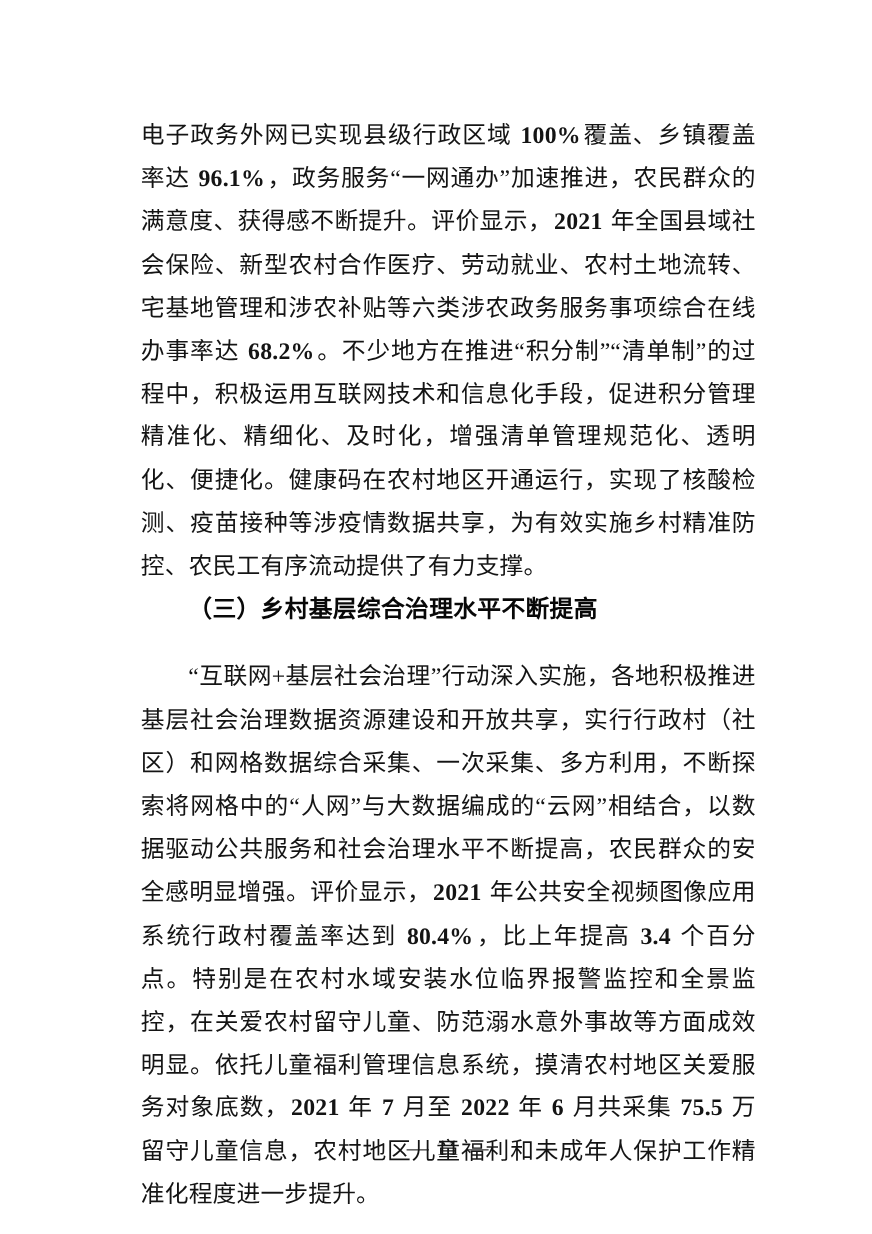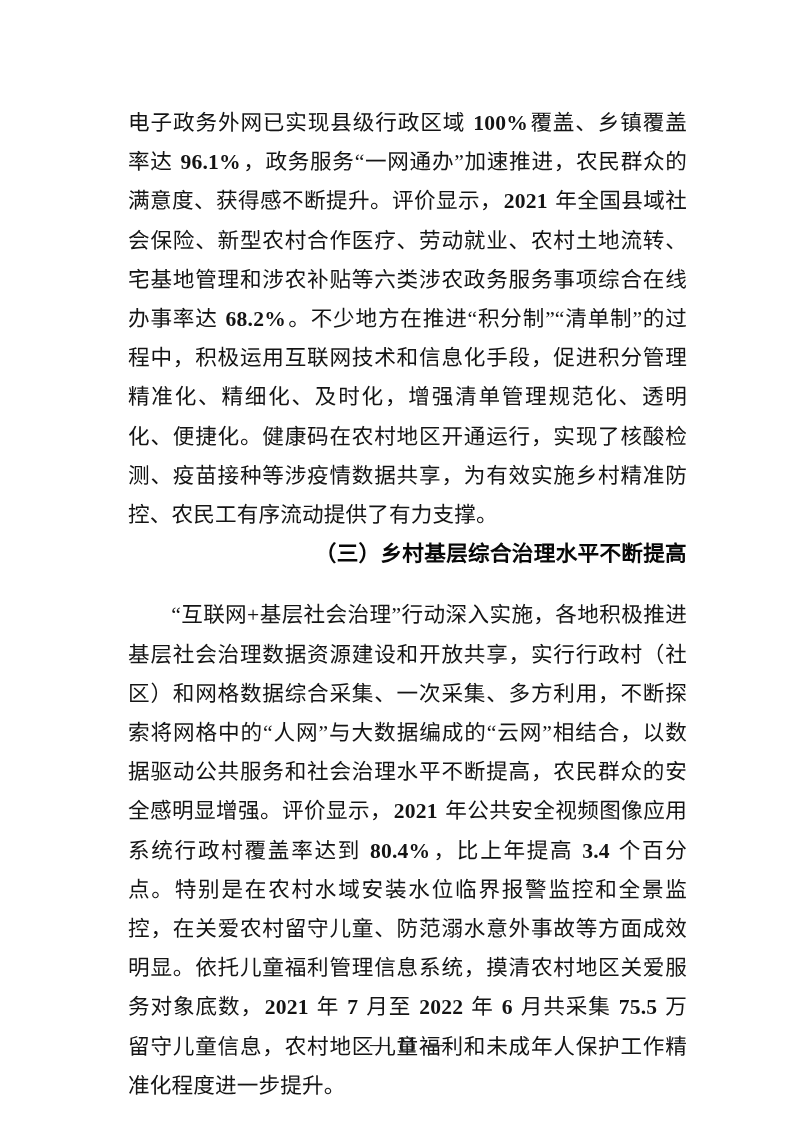--- a/index.html
+++ b/index.html
@@ -49,21 +49,21 @@
     text-indent: 2em;
     margin-top: 22px;
   }
 
   .heading {
     margin: 0;
     font-size: 21.6px;
     line-height: 39.2px;
     font-weight: bold;
     text-indent: 2em;
-    text-align: right;
+    text-align: left;
     letter-spacing: 0.3px;
     color: #080808;
     font-family: "Liberation Serif", "DejaVu Serif", serif;
   }
 
   
   .num {
     font-family: "Liberation Serif", "DejaVu Serif", serif;
     font-weight: 600;
     letter-spacing: 0.2px;

